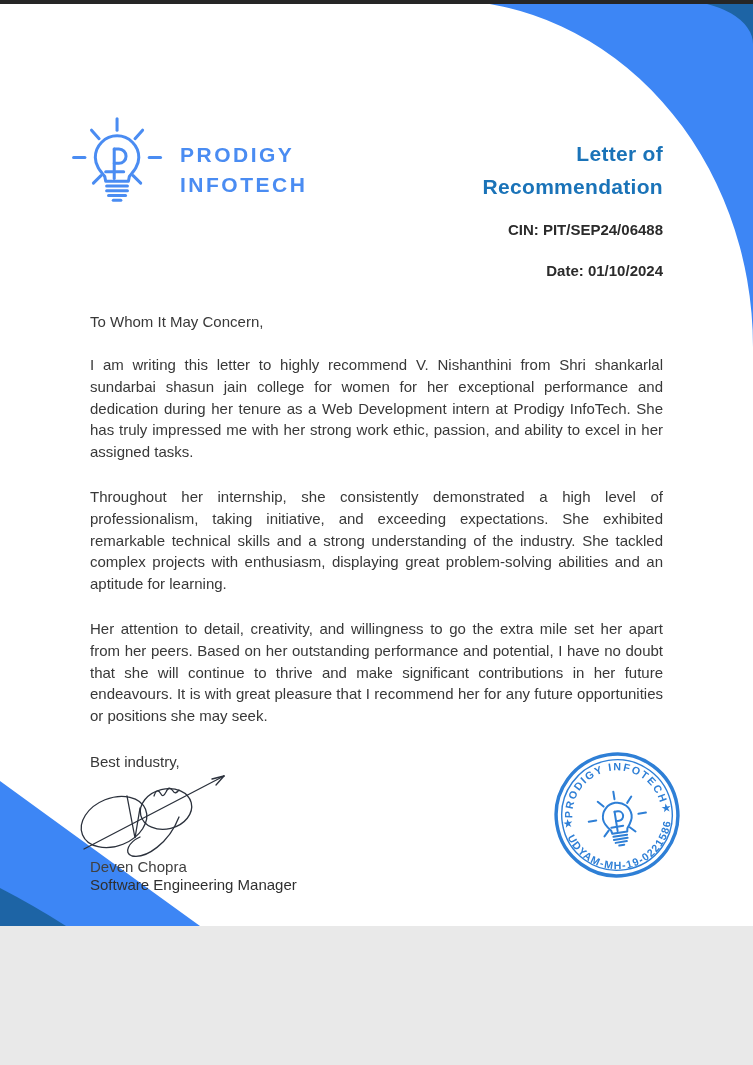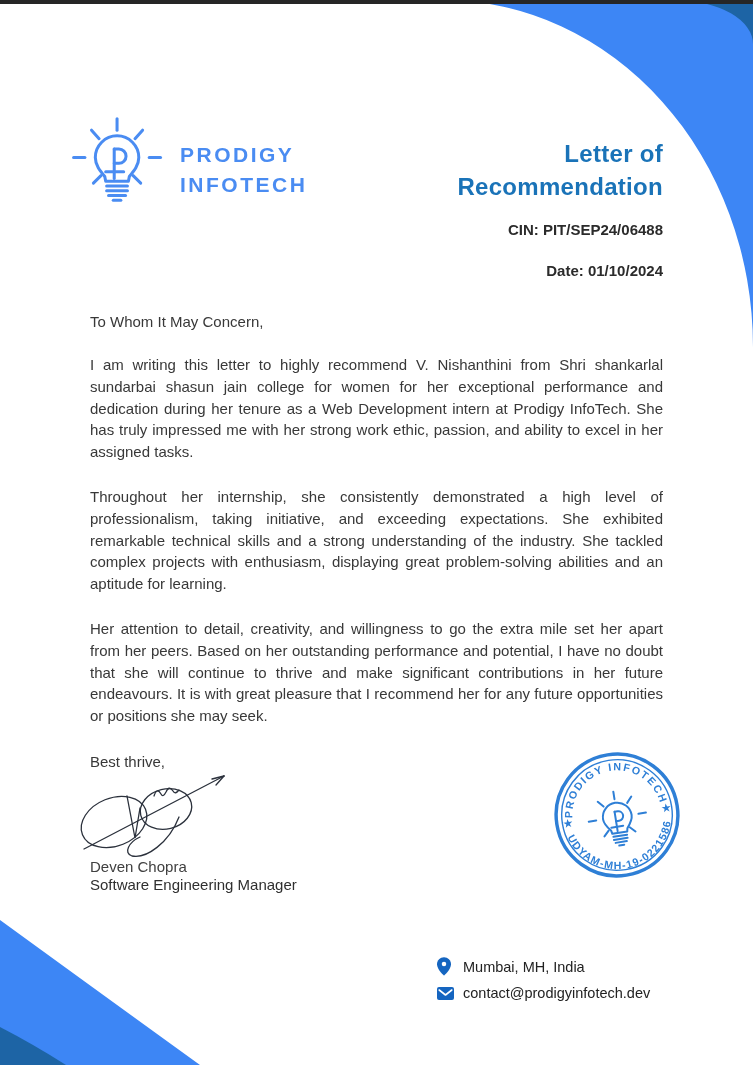--- a/index.html
+++ b/index.html
@@ -1,32 +1,32 @@
 <!DOCTYPE html>
 <html><head>
 <meta charset="utf-8">
 <style>
   html,body{margin:0;padding:0;background:#e9e9e9;}
   .page{
-    position:relative;width:753px;height:1065px;margin:0 auto;
+    position:relative;width:753px;height:926px;margin:0 auto;
     background:#ffffff;overflow:hidden;
     font-family:"Liberation Sans",sans-serif;color:#383838;
   }
   .topbar{position:absolute;top:0;left:0;width:753px;height:4px;background:#262626;z-index:9;}
   .corner{position:absolute;z-index:1;}
   .corner.tr{top:0;right:0;}
   .corner.bl{bottom:0;left:0;}
 
   
   .logo-wrap{position:absolute;left:70px;top:116px;display:flex;align-items:flex-start;z-index:2;}
   .logo-icon{color:#4a8cf2;}
   .logo-text{margin-left:14px;padding-top:24px;font-weight:700;font-size:21px;line-height:30px;
     letter-spacing:2.5px;color:#4a8cf2;}
   .title-block{position:absolute;right:90px;top:137px;text-align:right;z-index:2;}
-  .doc-title{font-size:24px;line-height:33px;font-weight:700;color:#1a73b8;letter-spacing:.3px;}
+  .doc-title{font-size:21px;line-height:33px;font-weight:700;color:#1a73b8;letter-spacing:.3px;}
   .meta{font-size:15px;color:#2b2b2b;font-weight:bold;}
   .meta.cin{margin-top:18px;}
   .meta.date{margin-top:24px;}
 
   
   .letter-body{position:absolute;left:90px;right:90px;top:312px;z-index:2;}
   .salutation{font-size:15px;line-height:20px;margin:0 0 22px 0;}
   .letter-body p{font-size:15px;line-height:21.8px;margin:0 0 23px 0;text-align:justify;}
   .letter-body p:last-child{margin-bottom:16px;}
 
@@ -100,21 +100,21 @@
   </div>
 
   <div class="letter-body">
     <div class="salutation">To Whom It May Concern,</div>
     <p>I am writing this letter to highly recommend V. Nishanthini from Shri shankarlal sundarbai shasun jain college for women for her exceptional performance and dedication during her tenure as a Web Development intern at Prodigy InfoTech. She has truly impressed me with her strong work ethic, passion, and ability to excel in her assigned tasks.</p>
     <p>Throughout her internship, she consistently demonstrated a high level of professionalism, taking initiative, and exceeding expectations. She exhibited remarkable technical skills and a strong understanding of the industry. She tackled complex projects with enthusiasm, displaying great problem-solving abilities and an aptitude for learning.</p>
     <p>Her attention to detail, creativity, and willingness to go the extra mile set her apart from her peers. Based on her outstanding performance and potential, I have no doubt that she will continue to thrive and make significant contributions in her future endeavours. It is with great pleasure that I recommend her for any future opportunities or positions she may seek.</p>
   </div>
 
   <div class="sign-block">
-    <div class="closing">Best thrive,</div>
+    <div class="closing">Best industry,</div>
     <svg class="signature-svg" width="162" height="96" viewBox="0 0 162 96" aria-hidden="true">
       <g fill="none" stroke="#2b313c" stroke-width="1.3" stroke-linecap="round">
         <ellipse cx="40" cy="57" rx="34" ry="24" transform="rotate(-22 40 57)"></ellipse>
         <path d="M53,31 L61,73 L66,43"></path>
         <ellipse cx="92" cy="44" rx="26" ry="20" transform="rotate(-14 92 44)"></ellipse>
         <path d="M80,31 q3,-9 7,-2 q2,4 5,-2 q3,-7 7,-1 q2,4 6,-1"></path>
         <path d="M10,84 L150,11"></path>
         <path d="M150,11 L138,14"></path>
         <path d="M150,11 L142,20"></path>
         <path d="M105,52 C95,78 72,94 58,91 C49,88 55,77 66,72"></path>

